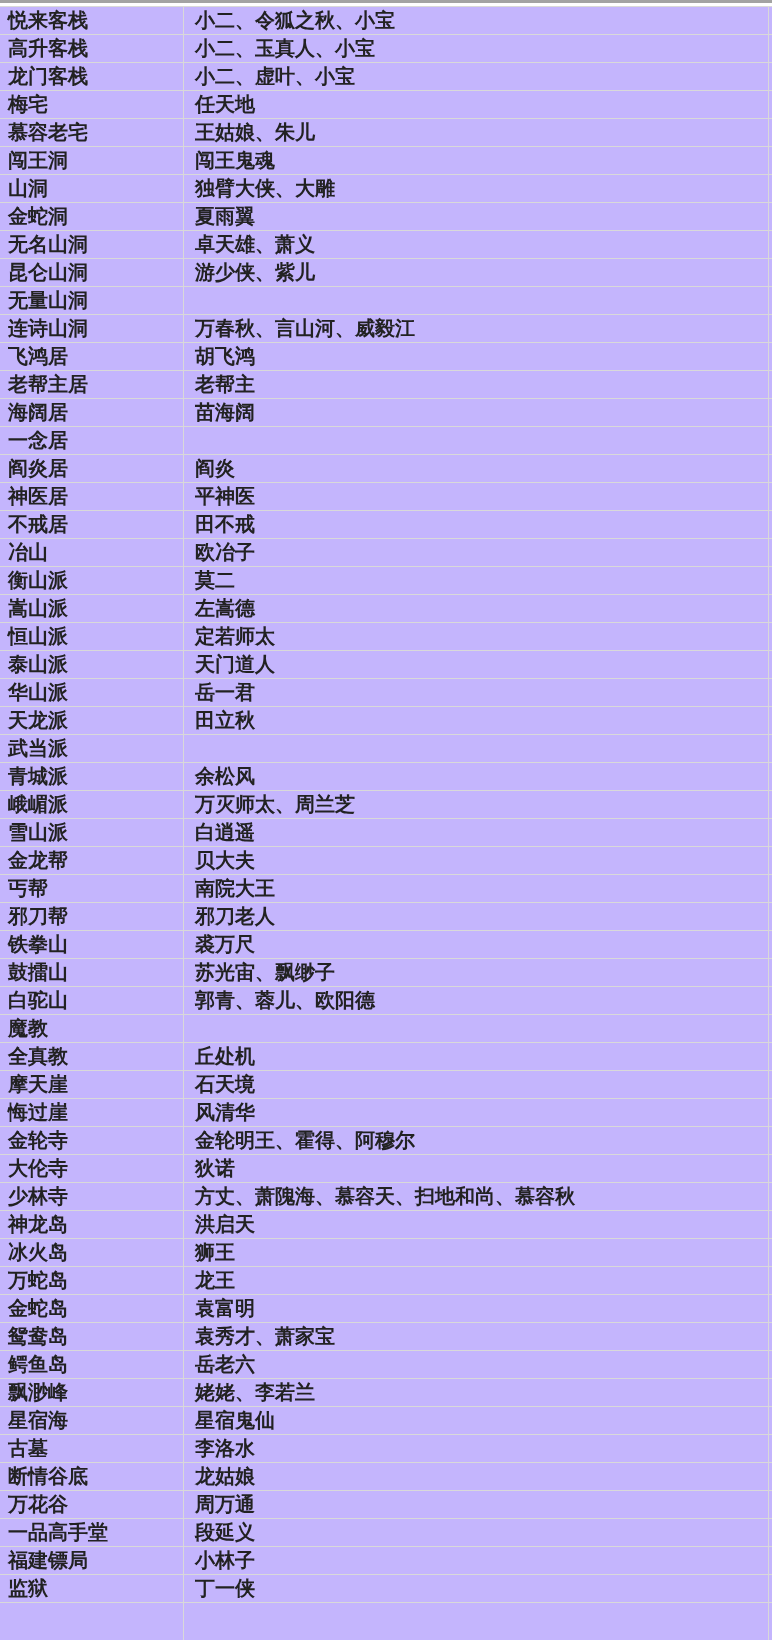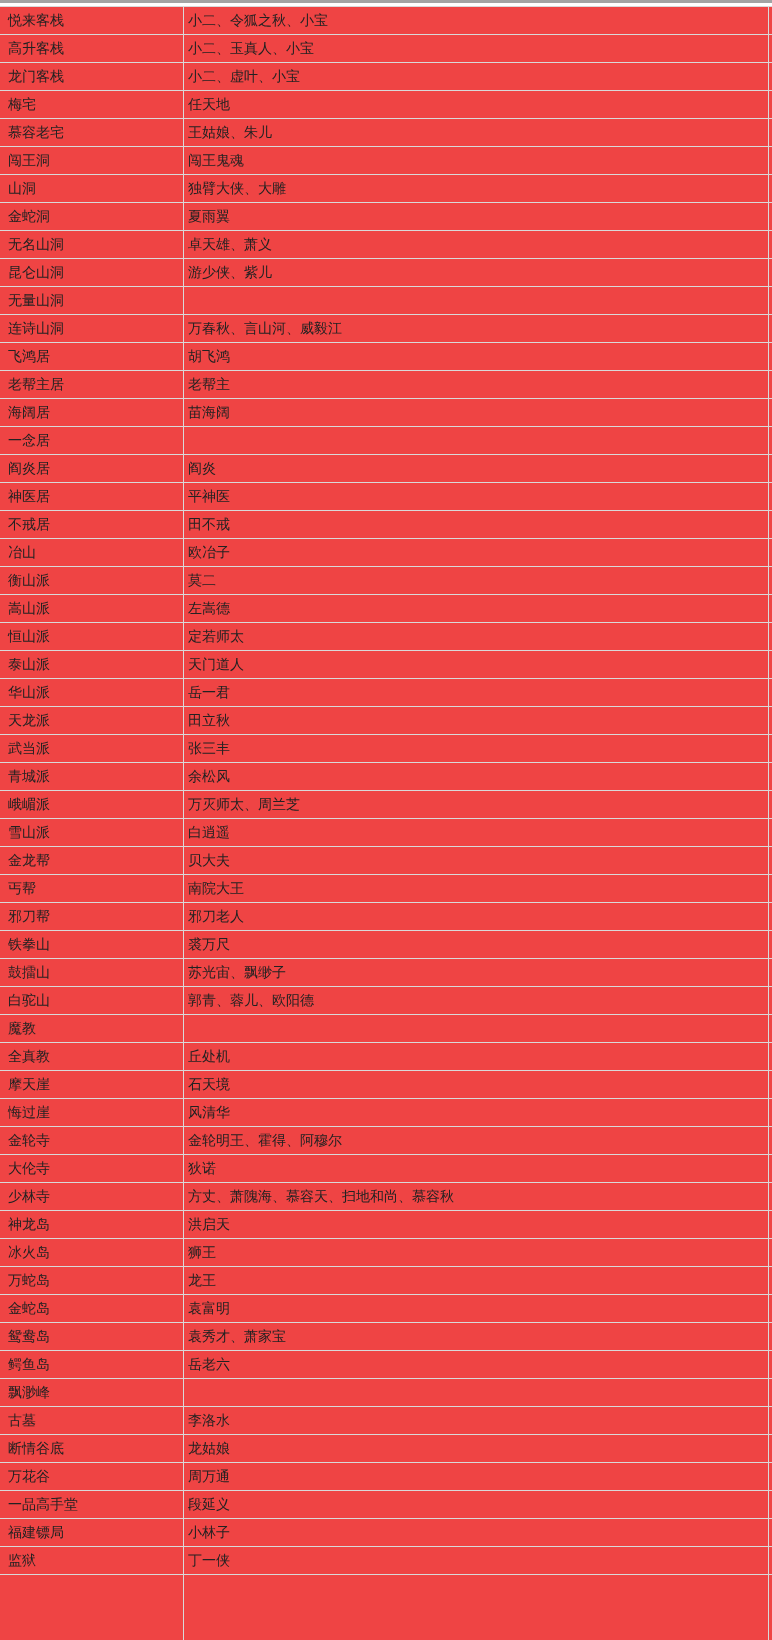--- a/index.html
+++ b/index.html
@@ -4,25 +4,26 @@
 <style>
   html, body {
     margin: 0;
     padding: 0;
     background: #ffffff;
   }
   .sheet {
     position: relative;
     width: 772px;
     height: 1640px;
-    background: #ef4444;
+    background: #c4b5fd;
     overflow: hidden;
     font-family: "DejaVu Sans", "Liberation Sans", sans-serif;
-    font-size: 14px;
+    font-size: 20px;
     color: #222222;
+    font-weight: bold;
   }
   
   .vline {
     position: absolute;
     top: 0;
     bottom: 0;
     width: 1px;
     background: #d9d9d9;
     z-index: 1;
   }
@@ -45,21 +46,21 @@
     line-height: 27px;
     white-space: nowrap;
   }
   .cell-location {
     width: 175px;
     padding-left: 8px;
     overflow: hidden;
   }
   .cell-characters {
     flex: 1;
-    padding-left: 5px;
+    padding-left: 12px;
     overflow: hidden;
   }
   .empty-row {
     height: 9px; 
   }
 </style>
 </head>
 <body>
 
 <div class="sheet">
@@ -193,21 +194,20 @@
   </div>
 
   <div class="sheet-row">
     <div class="cell-location">天龙派</div>
     <div class="cell-characters">田立秋</div>
   </div>
 
 
   <div class="sheet-row">
     <div class="cell-location">武当派</div>
-    <div class="cell-characters">张三丰</div>
   </div>
 
   <div class="sheet-row">
     <div class="cell-location">青城派</div>
     <div class="cell-characters">余松风</div>
   </div>
 
   <div class="sheet-row">
     <div class="cell-location">峨嵋派</div>
     <div class="cell-characters">万灭师太、周兰芝</div>
@@ -307,22 +307,27 @@
     <div class="cell-characters">袁秀才、萧家宝</div>
   </div>
 
   <div class="sheet-row">
     <div class="cell-location">鳄鱼岛</div>
     <div class="cell-characters">岳老六</div>
   </div>
 
   <div class="sheet-row">
     <div class="cell-location">飘渺峰</div>
-  </div>
-
+    <div class="cell-characters">姥姥、李若兰</div>
+  </div>
+
+  <div class="sheet-row">
+    <div class="cell-location">星宿海</div>
+    <div class="cell-characters">星宿鬼仙</div>
+  </div>
 
   <div class="sheet-row">
     <div class="cell-location">古墓</div>
     <div class="cell-characters">李洛水</div>
   </div>
 
   <div class="sheet-row">
     <div class="cell-location">断情谷底</div>
     <div class="cell-characters">龙姑娘</div>
   </div>

